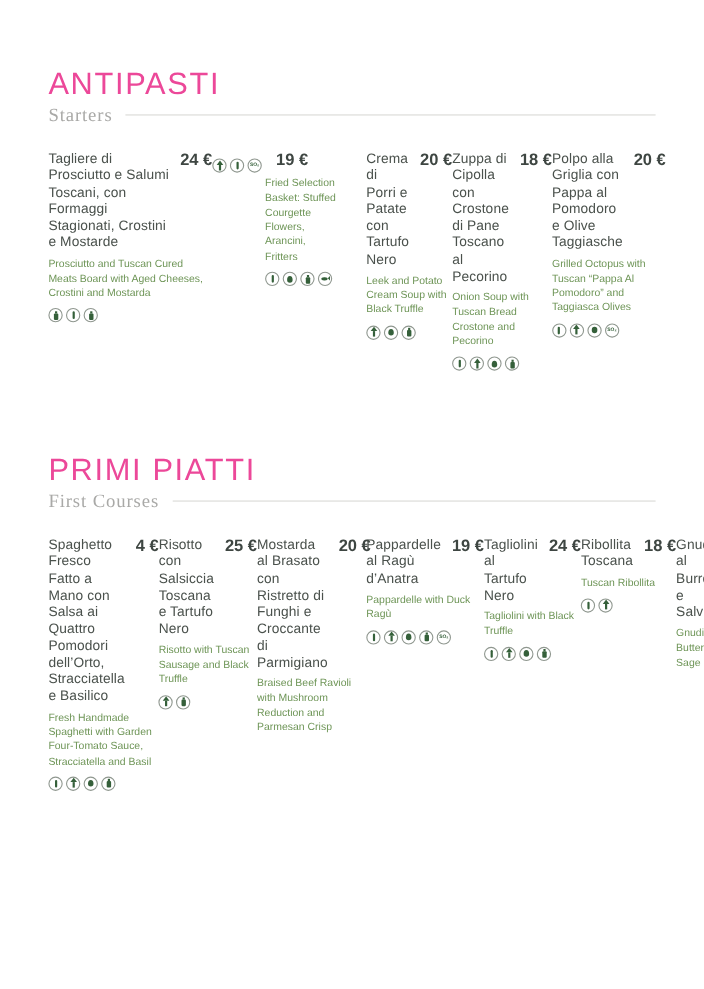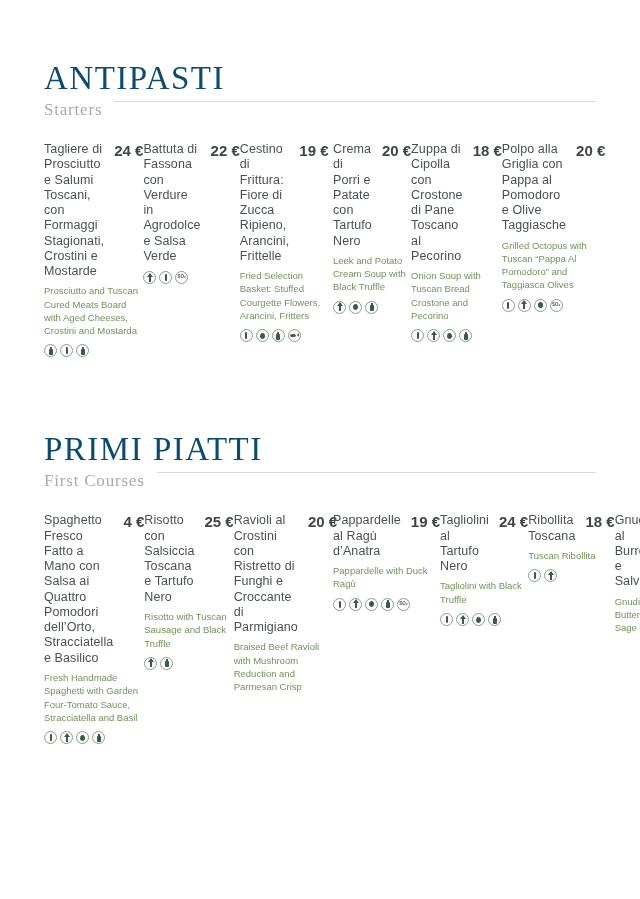--- a/index.html
+++ b/index.html
@@ -7,30 +7,30 @@
     width:640px;height:899px;overflow:hidden;
     font-family:"Liberation Sans",sans-serif;
     -webkit-font-smoothing:antialiased;
   }
   .page{padding:62px 44px 0 44px;}
 
   
   .section{margin-bottom:0;}
   .section + .section{margin-top:46px;}
   .sec-title{
-    font-family:Liberation Serif, serif;
+    font-family:Liberation Sans, sans-serif;
     font-weight:400;
-    font-size:33px;
+    font-size:28px;
     letter-spacing:1.5px;
-    color:#0c4a6e;
+    color:#ec4899;
     line-height:1;
     margin:0;
   }
   .sec-sub-row{
-    display:flex;align-items:flex-start;
+    display:flex;align-items:center;
     margin-top:6px;margin-bottom:24px;
   }
   .sec-sub{
     font-family:"Liberation Serif",serif;
     font-size:17px;
     letter-spacing:0.8px;
     color:#a9a9a7;
     line-height:1;
     white-space:nowrap;
   }
@@ -116,39 +116,34 @@
               </span>
               <span class="chip">
                 <i class="glyph g-gluten"></i>
               </span>
               <span class="chip">
                 <i class="glyph g-milk"></i>
               </span>
             </div>
           </article>
           <article class="item">
-            <div class="item-head">
-              <h3 class="item-name">Battuta di Fassona con Verdure in Agrodolce e Salsa Verde</h3>
-              <span class="item-price">22 €</span>
-            </div>
             <div class="allergens">
               <span class="chip">
                 <i class="glyph g-wheat"></i>
               </span>
               <span class="chip">
                 <i class="glyph g-gluten"></i>
               </span>
               <span class="chip">
                 <i class="glyph g-sulphites">SO₂</i>
               </span>
             </div>
           </article>
           <article class="item">
             <div class="item-head">
-              <h3 class="item-name">Cestino di Frittura: Fiore di Zucca Ripieno, Arancini, Frittelle</h3>
               <span class="item-price">19 €</span>
             </div>
             <p class="item-desc">Fried Selection Basket: Stuffed Courgette Flowers, Arancini, Fritters</p>
             <div class="allergens">
               <span class="chip">
                 <i class="glyph g-gluten"></i>
               </span>
               <span class="chip">
                 <i class="glyph g-egg"></i>
               </span>
@@ -265,21 +260,21 @@
               <span class="chip">
                 <i class="glyph g-wheat"></i>
               </span>
               <span class="chip">
                 <i class="glyph g-milk"></i>
               </span>
             </div>
           </article>
           <article class="item">
             <div class="item-head">
-              <h3 class="item-name">Ravioli al Crostini con Ristretto di Funghi e Croccante di Parmigiano</h3>
+              <h3 class="item-name">Mostarda al Brasato con Ristretto di Funghi e Croccante di Parmigiano</h3>
               <span class="item-price">20 €</span>
             </div>
             <p class="item-desc">Braised Beef Ravioli with Mushroom Reduction and Parmesan Crisp</p>
           </article>
         </div>
       <div class="col">
           <article class="item">
             <div class="item-head">
               <h3 class="item-name">Pappardelle al Ragù d’Anatra</h3>
               <span class="item-price">19 €</span>

